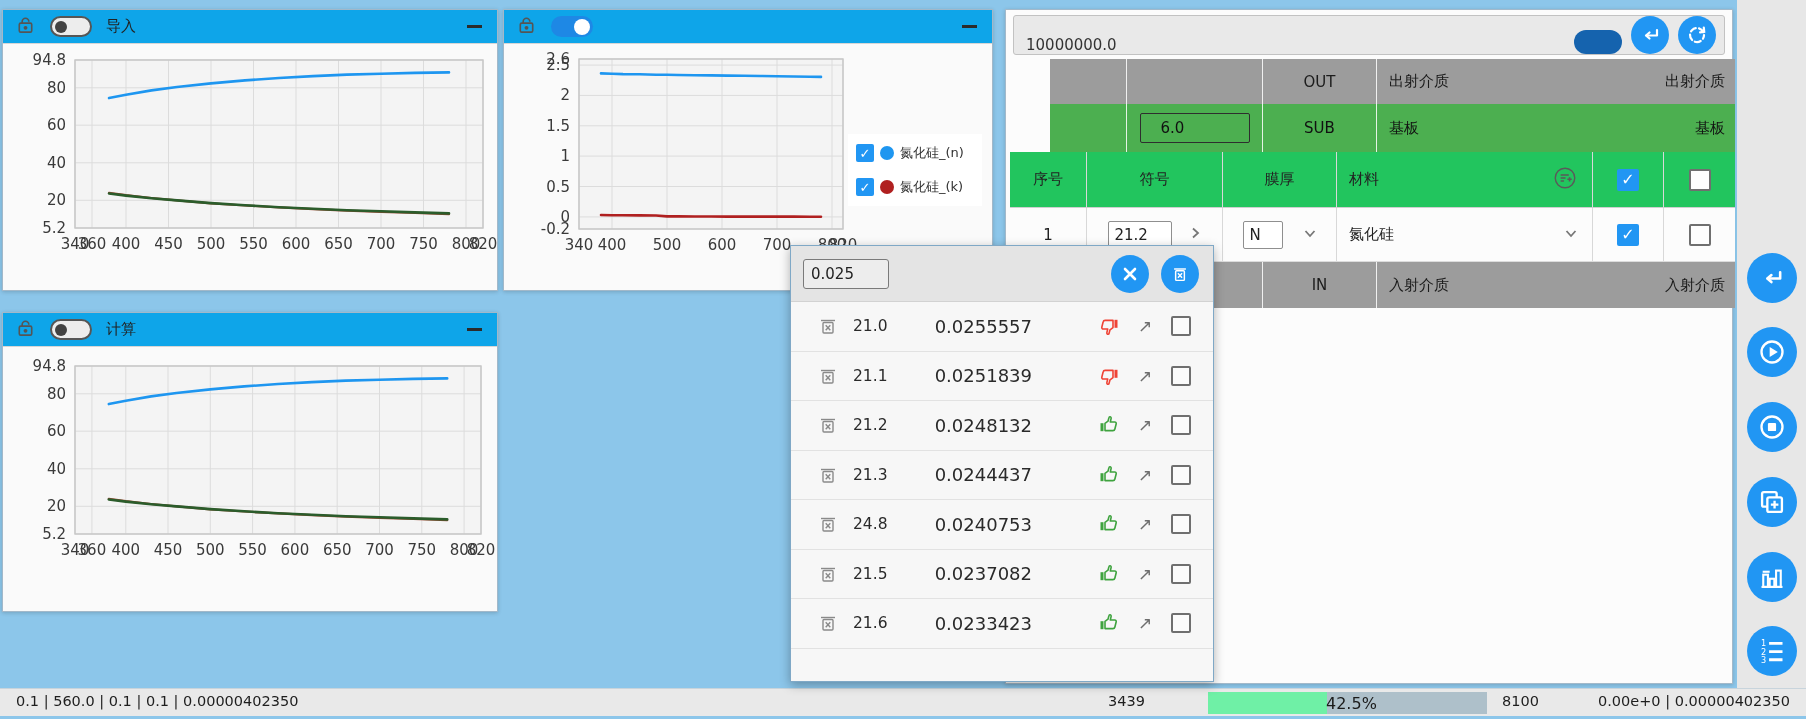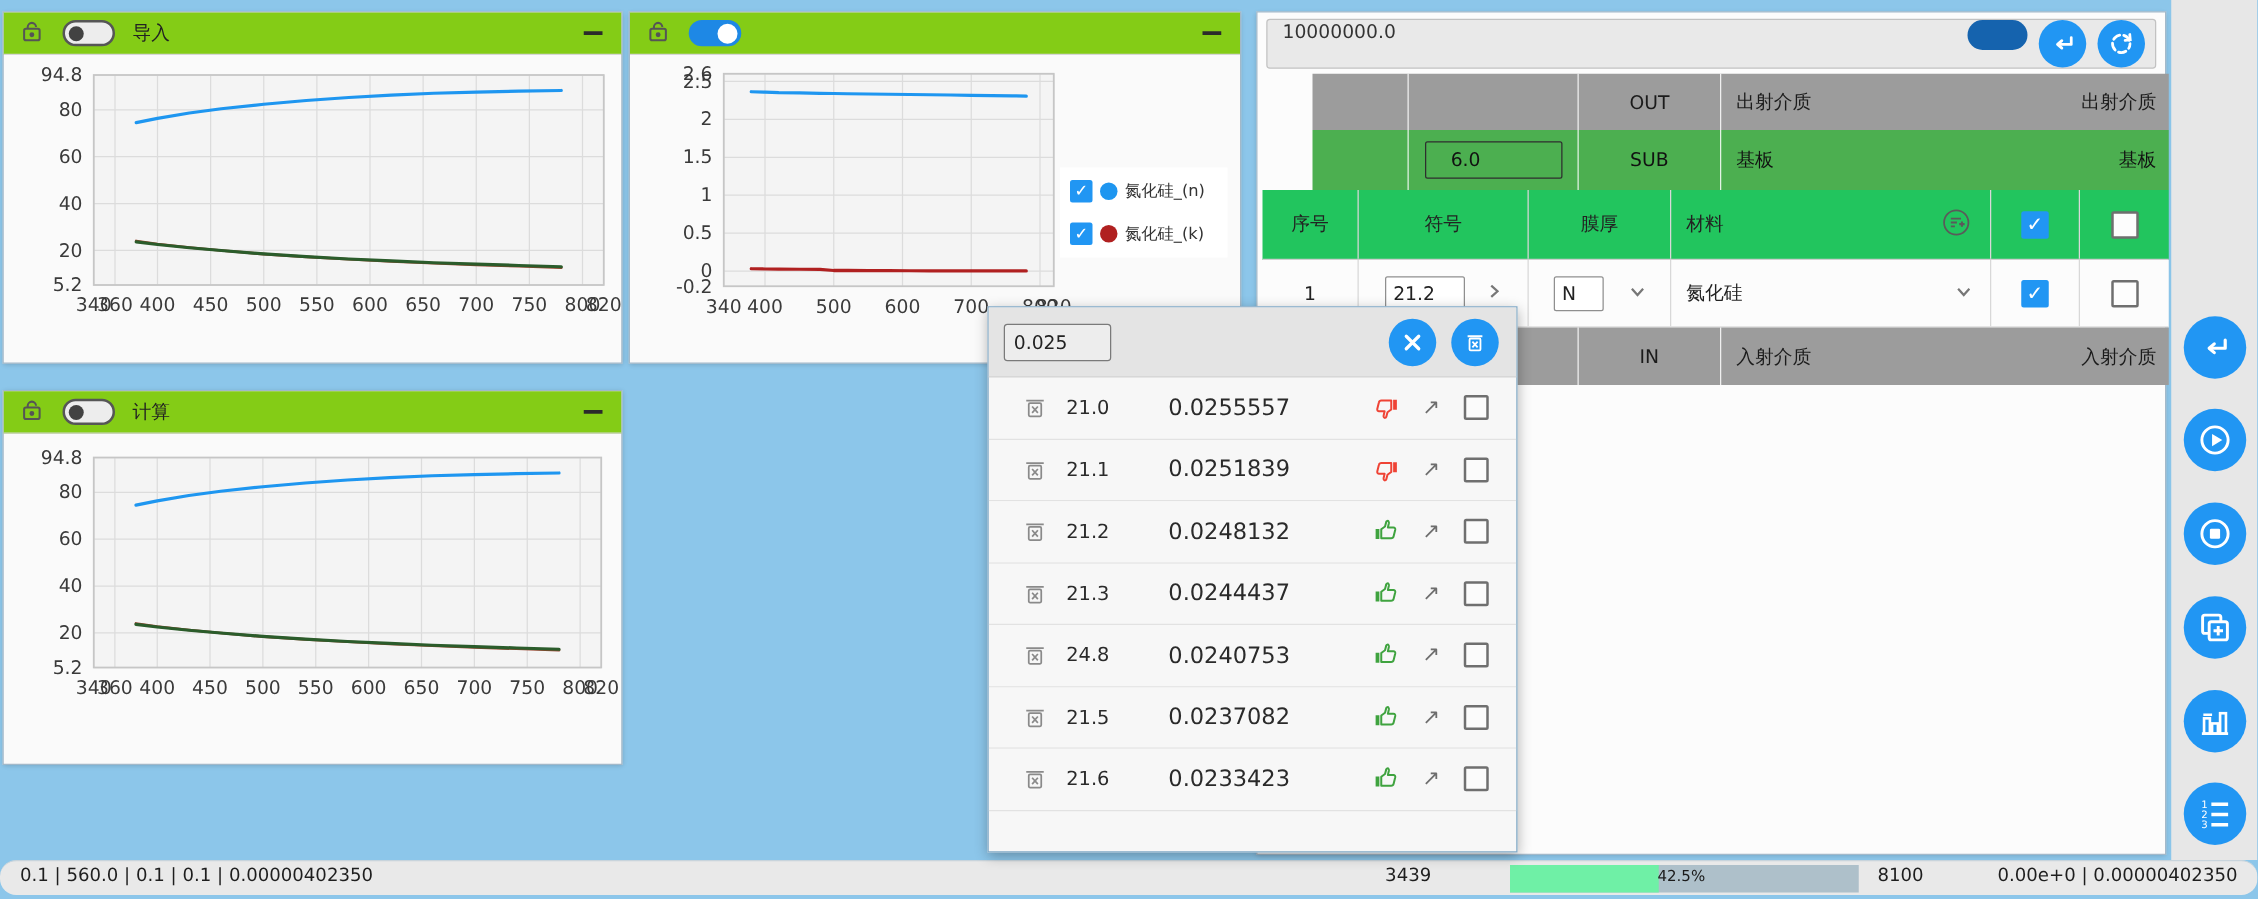--- a/index.html
+++ b/index.html
@@ -1,20 +1,20 @@
 <!DOCTYPE html>
 <html><head>
 <meta charset="utf-8">
 <style>
   * { margin:0; padding:0; box-sizing:border-box; }
   html,body { width:1806px; height:719px; overflow:hidden; }
   body { background:#8CC6EA; font-family:"DejaVu Sans","Liberation Sans",sans-serif; color:#222; position:relative; }
 
   .panel { position:absolute; background:#FAFAFA; border:1px solid rgba(90,130,160,.55); box-shadow:0 1px 4px rgba(0,0,0,.18); }
-  .panel-header { height:34px; background:#84cc16; border-bottom:1px solid #D6D6D6; display:flex; align-items:center; padding:0 12px; gap:14px; }
+  .panel-header { height:34px; background:#0ea5e9; border-bottom:1px solid #D6D6D6; display:flex; align-items:center; padding:0 12px; gap:14px; }
   .panel-title { font-size:15px; color:#222; }
   .min-btn { margin-left:auto; width:22px; height:22px; display:flex; align-items:center; justify-content:center; cursor:pointer; }
   .min-bar { width:15px; height:2.5px; background:#2B2B2B; }
 
   
   .toggle { position:relative; width:42px; height:21px; border-radius:11px; flex:0 0 auto; }
   .toggle.off { border:2px solid #565656; background:#EDEDED; }
   .toggle.off .knob { position:absolute; left:3px; top:2.5px; width:12px; height:12px; border-radius:50%; background:#424242; }
   .toggle.on { background:#1E88E5; }
   .toggle.on .knob { position:absolute; right:3px; top:2.5px; width:16px; height:16px; border-radius:50%; background:#fff; }
@@ -32,21 +32,21 @@
 
   
   .cb { display:inline-flex; align-items:center; justify-content:center; border-radius:2px; flex:0 0 auto; }
   .cb.checked { background:#2196F3; color:#fff; }
   .cb.unchecked { background:#FDFDFD; border:2px solid #6F6F6F; }
   .cb.s18 { width:18px; height:18px; font-size:13px; }
   .cb.s22 { width:22px; height:22px; font-size:16px; }
 
   
   #panel-stack { background:#FCFCFC; }
-  #stack-header { position:absolute; left:7px; right:7px; top:5px; height:40px; background:#E9E9E9; border:1px solid #C2C2C2; border-radius:3px; display:flex; align-items:flex-start; padding:0 8px 0 12px; gap:9px; }
+  #stack-header { position:absolute; left:7px; right:7px; top:5px; height:40px; background:#E9E9E9; border:1px solid #C2C2C2; border-radius:3px; display:flex; align-items:flex-end; padding:0 8px 0 12px; gap:9px; }
   #stack-value { font-size:15px; color:#333; margin-right:auto; }
   .circle-btn { width:38px; height:38px; border-radius:50%; background:#2196F3; display:flex; align-items:center; justify-content:center; cursor:pointer; flex:0 0 auto; }
   .circle-btn svg { display:block; }
 
   #stack-table { position:absolute; left:4px; top:49px; width:725px; font-size:15px; }
   .srow { display:grid; align-items:center; }
   .srow .c { height:100%; display:flex; align-items:center; justify-content:center; position:relative; }
   .srow .c.left { justify-content:flex-start; padding-left:12px; }
   .grid6 { grid-template-columns:77px 136px 114px 256px 71px 1fr; }
   .grid5 { grid-template-columns:77px 136px 114px 1fr 180px;margin-left:40px; }
@@ -80,25 +80,25 @@
   .fit-row { height:49.5px; display:flex; align-items:center; padding:0 22px 0 26px; border-bottom:1px solid #E2E2E2; background:#F7F7F7; }
   .fit-row .tr-ico { width:22px; flex:0 0 auto; display:flex; }
   .fr-th { width:80px; padding-left:14px; font-size:15.5px; color:#2A2A2A; }
   .fr-val { width:113px; text-align:right; font-size:18px; color:#2A2A2A; }
   .fr-thumb { margin-left:auto; width:24px; display:flex; }
   .fr-arrow { width:20px; margin-left:14px; font-size:17px; color:#6E6E6E; text-align:center; }
   .fr-cbwrap { margin-left:16px; display:flex; }
   .fr-cb { width:20px; height:20px; border:2px solid #6F6F6F; border-radius:2px; background:#FBFBFB; }
 
   
-  #status { position:absolute; left:0; top:688px; width:1806px; height:28px; background:#E9E9E9; border-top:1px solid #C8D4DC; font-size:14.5px; color:#1E1E1E;border-radius:13px; }
+  #status { position:absolute; left:0; top:688px; width:1806px; height:28px; background:#E9E9E9; border-top:1px solid #C8D4DC; font-size:14.5px; color:#1E1E1E; }
   #status .st { position:absolute; top:4px; }
   #progress-track { position:absolute; left:1208px; top:3px; width:279px; height:22px; background:#AEC0CA; }
   #progress-fill { position:absolute; left:0; top:0; height:100%; background:#6FF0A6; }
-  #progress-label { position:absolute; left:118px; top:2px; font-size:12px; color:#1B1B1B; }
+  #progress-label { position:absolute; left:118px; top:2px; font-size:16px; color:#1B1B1B; }
 </style>
 </head>
 <body>
 
 <div class="panel" id="panel-import" style="left:2px;top:9px;width:496px;height:282px;">
   <div class="panel-header">
     <span>
       <svg width="21" height="21" viewBox="0 0 22 22" fill="none" stroke="#555" stroke-width="1.7">
           <rect x="4.5" y="9.5" width="13" height="9.5" rx="1.5"></rect>
           <path d="M7.5 9.5V8a3.5 3.5 0 0 1 7 0"></path>

